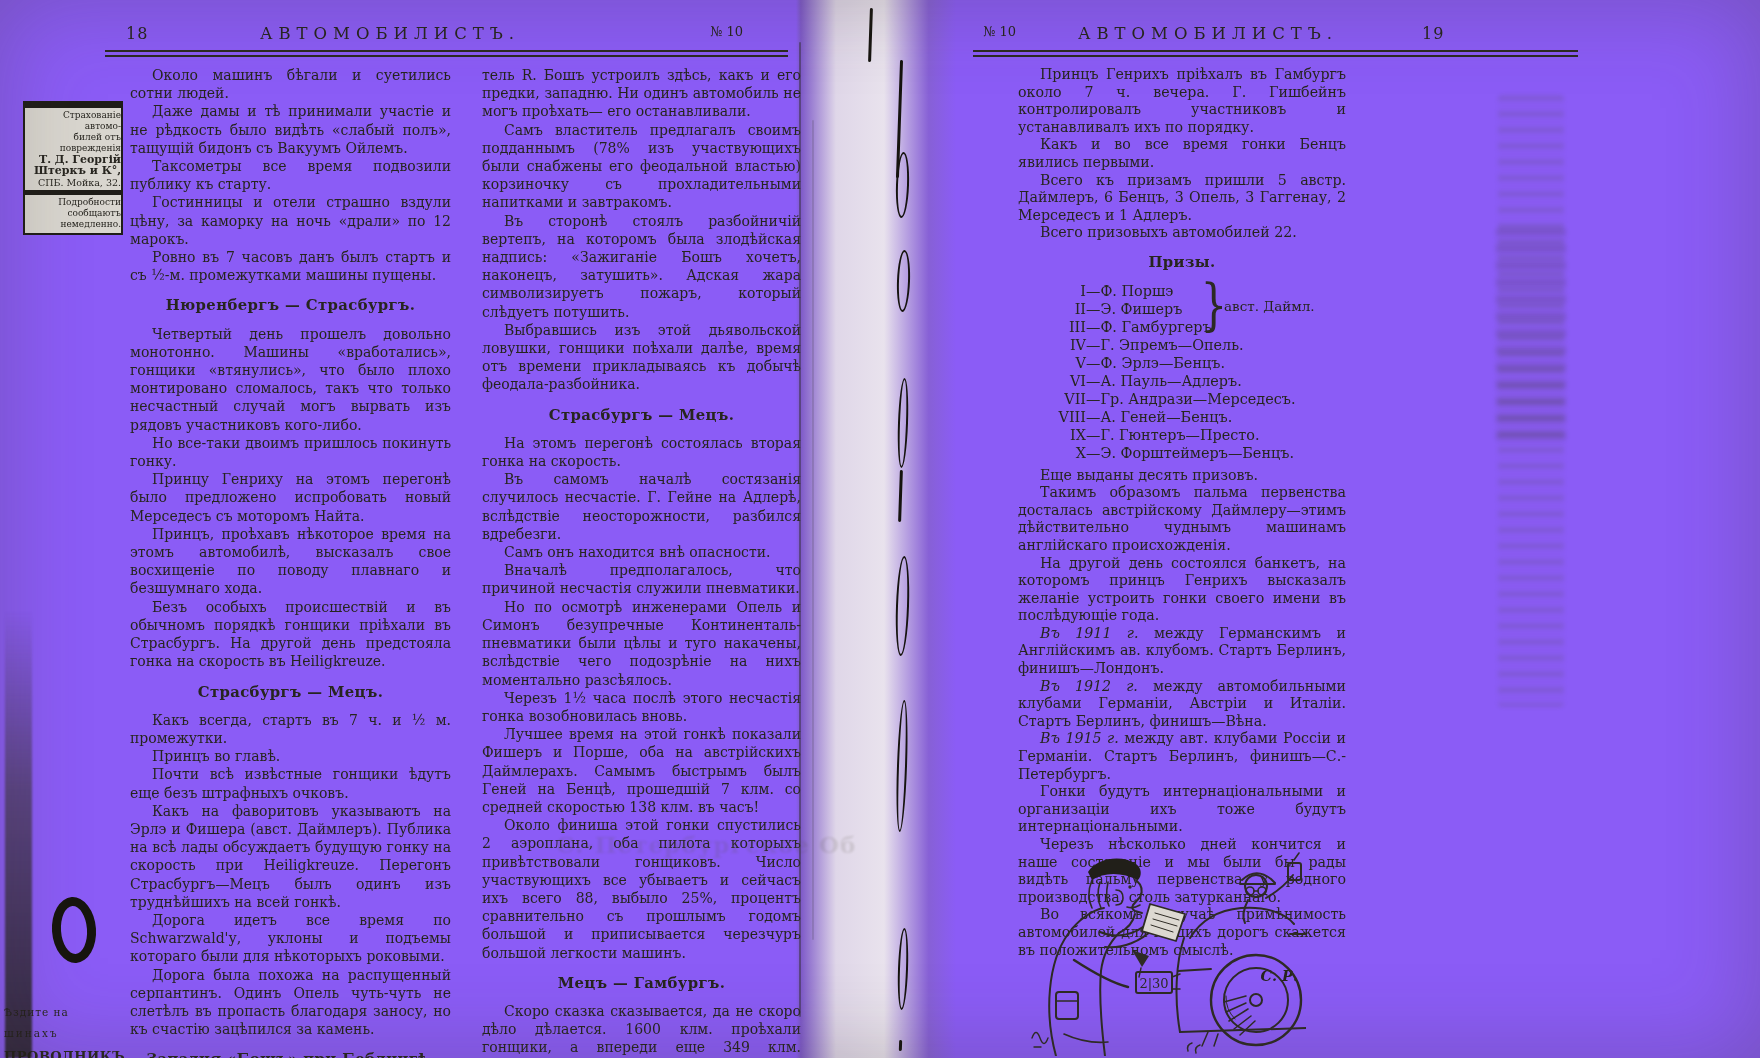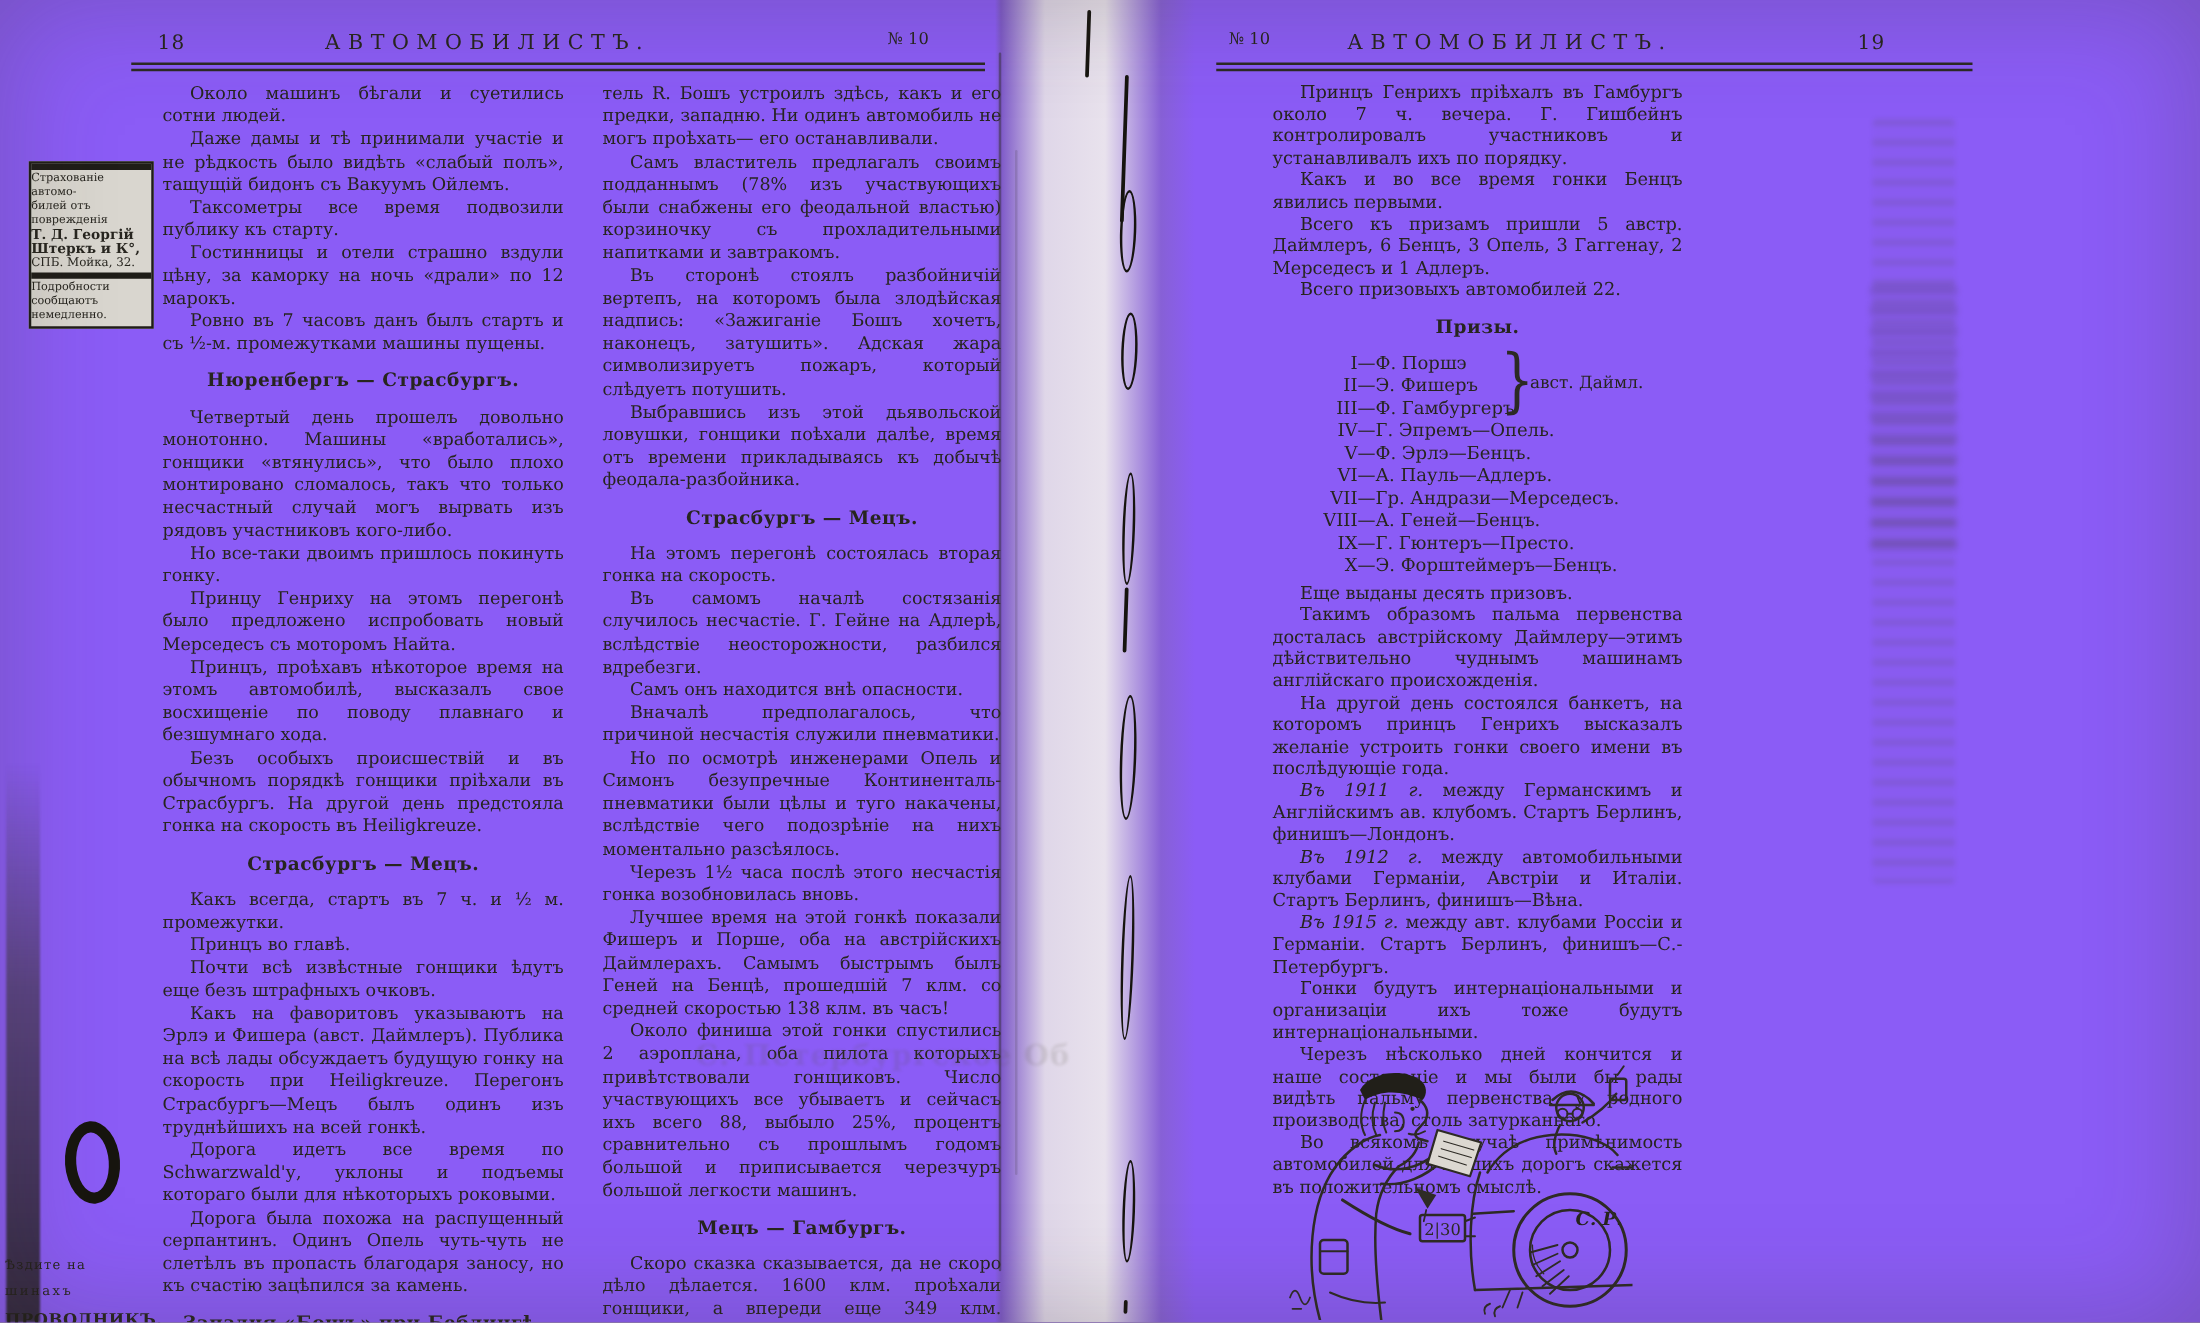--- a/index.html
+++ b/index.html
@@ -42,21 +42,21 @@
   #book-edge{position:absolute;left:5px;top:610px;width:27px;height:448px;filter:blur(1px);
      background:linear-gradient(180deg,rgba(60,56,48,0),rgba(52,48,40,.55) 40%,rgba(30,28,22,.82));}
   #ghost-col{position:absolute;left:1498px;top:95px;width:66px;height:612px;opacity:.5;filter:blur(2.2px);
      background:repeating-linear-gradient(180deg,rgba(75,70,60,.30) 0 6px,rgba(75,70,60,.05) 6px 16px);border-radius:4px;}
   #ghost-col2{position:absolute;left:1496px;top:228px;width:70px;height:215px;opacity:.38;filter:blur(2.5px);
      background:repeating-linear-gradient(180deg,rgba(55,50,42,.5) 0 7px,rgba(55,50,42,.1) 7px 17px);border-radius:4px;}
   #ghost-text{position:absolute;left:556px;top:831px;width:280px;font-size:23px;font-weight:bold;
      color:#54503f;opacity:.15;filter:blur(1.1px);letter-spacing:1px;white-space:nowrap;}
   
   #ad-insurance{position:absolute;left:23px;top:101px;width:96px;border:2px solid #1f1d18;
-     background:#d9d6cf;text-align:left;font-size:9px;line-height:11px;padding-bottom:3px;margin-top:28px;}
+     background:#d9d6cf;text-align:right;font-size:9px;line-height:11px;padding-bottom:3px;}
   #ad-insurance .bar{height:5px;background:#1f1d18;margin:0 0 2px;}
   #ad-insurance .bar.mid{margin:2px 0;}
   #ad-insurance .b{font-weight:bold;font-size:11px;}
   #ad-insurance .addr{font-size:9.5px;margin:1px 0;}
   #tire-ring{position:absolute;left:52px;top:897px;width:26px;height:48px;border:9px solid #17150f;
      border-radius:50%;transform:rotate(-4deg);}
   #ad-tire-text{position:absolute;left:4px;top:962px;width:116px;text-align:left;margin-top:44px;}
   #ad-tire-text .t1{font-size:10.5px;letter-spacing:1px;}
   #ad-tire-text .t2{font-size:10.5px;letter-spacing:2px;margin-top:9px;}
   #ad-tire-text .t3{font-size:13px;font-weight:bold;letter-spacing:.5px;margin-top:10px;white-space:nowrap;}
@@ -68,21 +68,21 @@
 
 <div id="stage">
 
   <div class="pageno" style="left:126px;">18</div>
   <div class="jtitle" style="left:390px;">АВТОМОБИЛИСТЪ.</div>
   <div class="issue" style="left:710px;">№ 10</div>
   <div class="double-rule" style="left:105px;top:50px;width:683px;"></div>
 
   <div class="issue" style="left:983px;">№ 10</div>
   <div class="jtitle" style="left:1208px;">АВТОМОБИЛИСТЪ.</div>
-  <div class="pageno" style="left:1486px;">19</div>
+  <div class="pageno" style="left:1422px;">19</div>
   <div class="double-rule" style="left:973px;top:50px;width:605px;"></div>
 
   <div id="col-l1" class="col">
       <p class="para">Около машинъ бѣгали и суетились сотни людей.</p>
       <p class="para">Даже дамы и тѣ принимали участіе и не рѣдкость было видѣть «слабый полъ», тащущій бидонъ съ Вакуумъ Ойлемъ.</p>
       <p class="para">Таксометры все время подвозили публику къ старту.</p>
       <p class="para">Гостинницы и отели страшно вздули цѣну, за каморку на ночь «драли» по 12 марокъ.</p>
       <p class="para">Ровно въ 7 часовъ данъ былъ стартъ и съ ½-м. промежутками машины пущены.</p>
       <h3 class="subhead">Нюренбергъ — Страсбургъ.</h3>
       <p class="para">Четвертый день прошелъ довольно монотонно. Машины «вработались», гонщики «втянулись», что было плохо монтировано сломалось, такъ что только несчастный случай могъ вырвать изъ рядовъ участниковъ кого-либо.</p>

